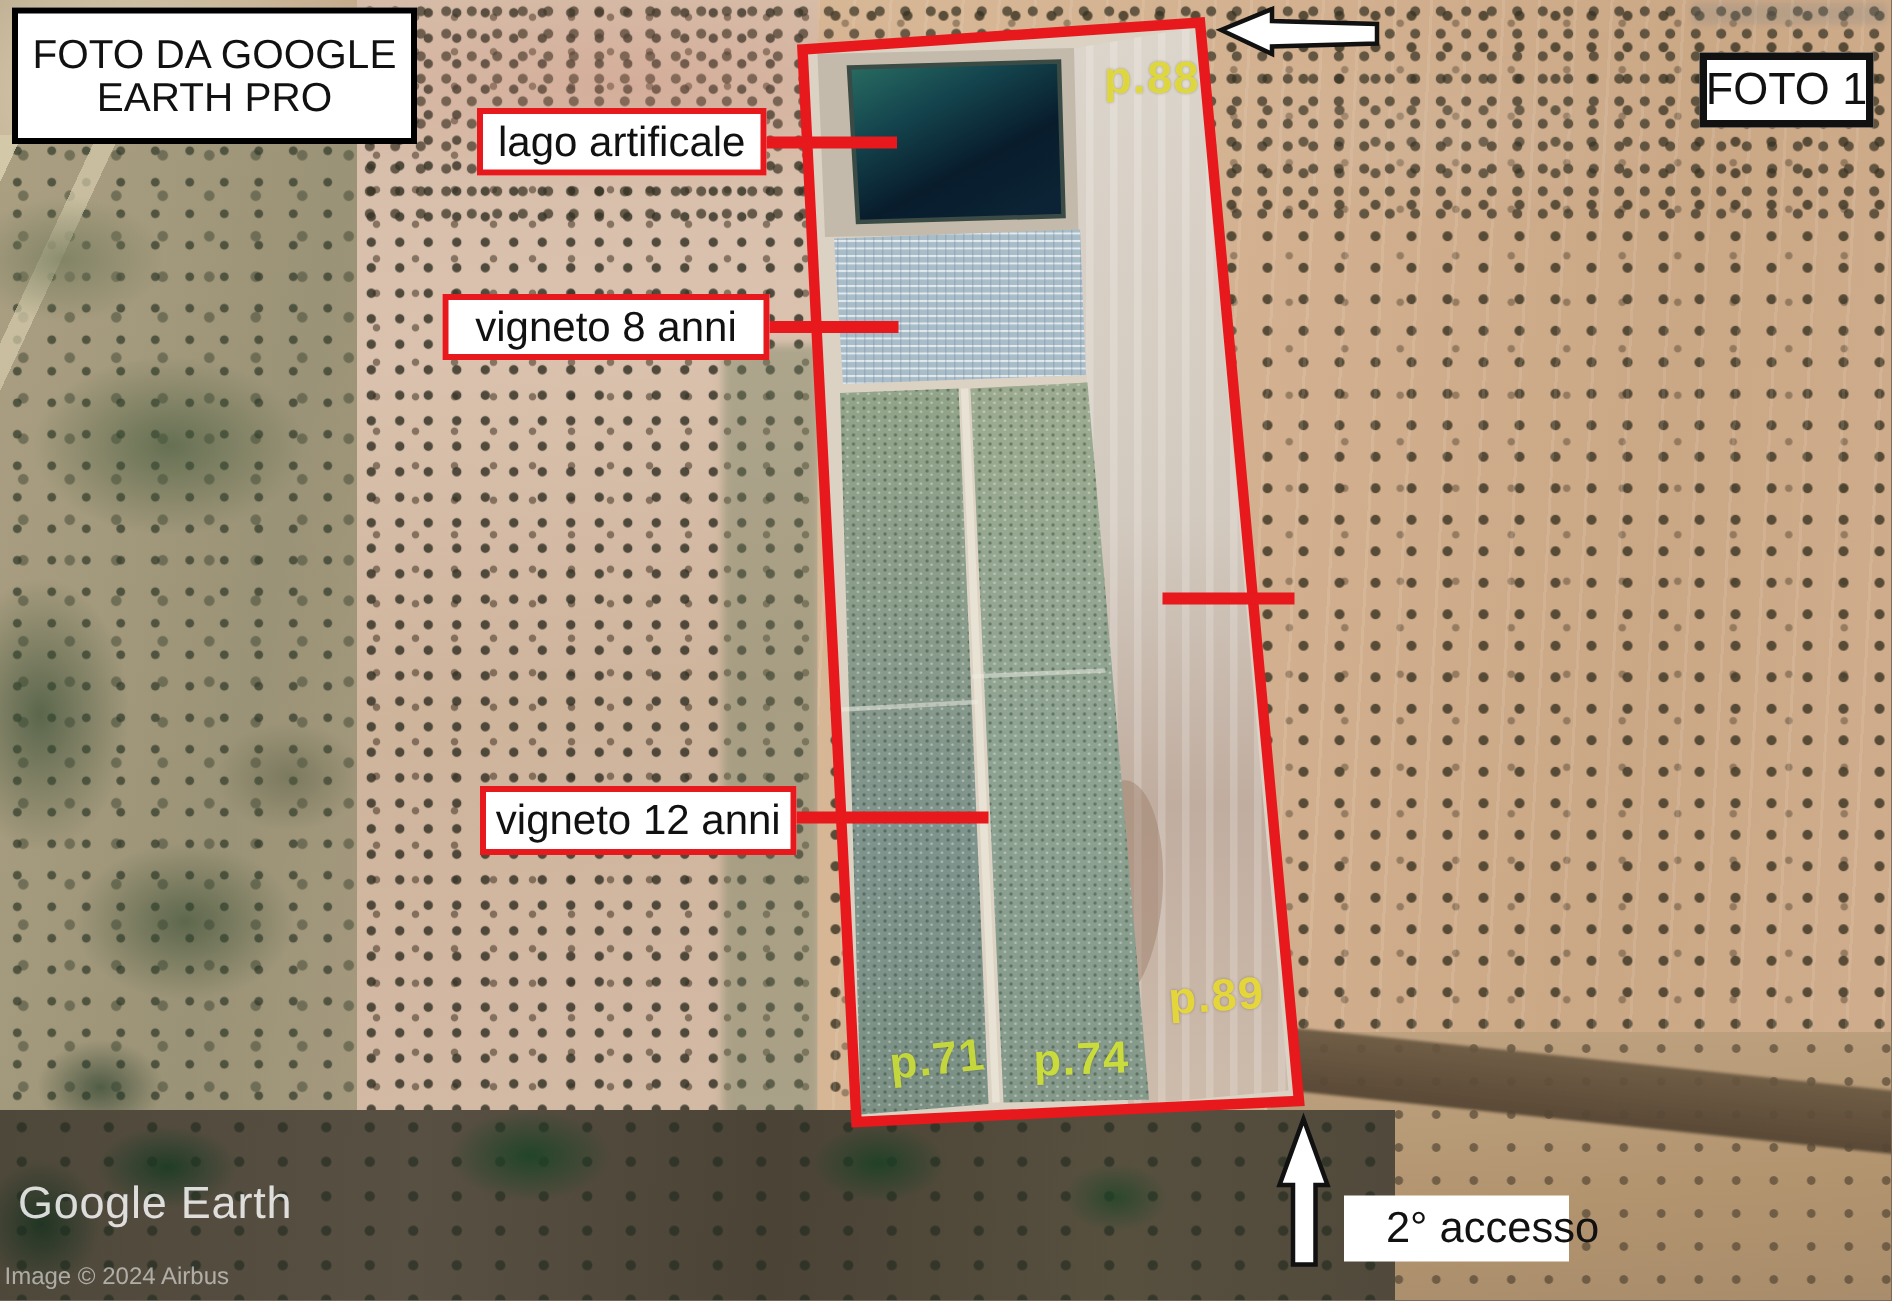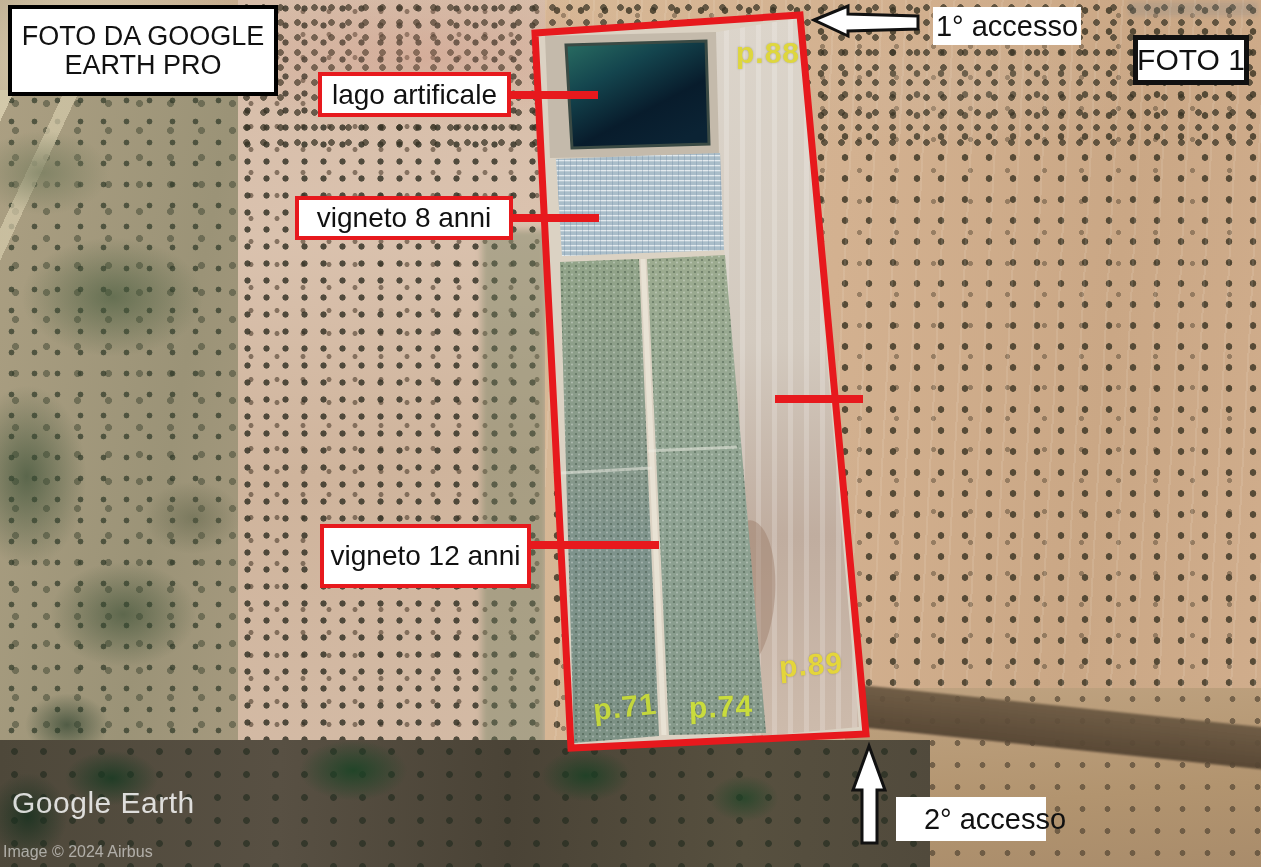--- a/index.html
+++ b/index.html
@@ -74,21 +74,21 @@
   
   .anno{position:absolute;box-sizing:border-box;display:flex;align-items:center;justify-content:center;
         background:#fff;color:#111;white-space:pre;line-height:1.05;}
   .red-box{border:4px solid #e7191d;font-size:28px;}
   .title-box{left:8px;top:5px;width:270px;height:91px;border:4px solid #000000;
         flex-direction:column;font-size:27px;text-align:center;}
   .foto-box{left:1133px;top:35px;width:116px;height:50px;border:5px solid #111;font-size:30px;}
   .plain-box{font-size:29px;}
   .lbl-lago{left:318px;top:72px;width:193px;height:45px;}
   .lbl-v8{left:295px;top:196px;width:218px;height:44px;text-align:right;}
-  .lbl-v12{left:320px;top:524px;width:211px;height:64px;}
+  .lbl-v12{left:320px;top:524px;width:211px;height:46px;}
   .lbl-pesc{left:860px;top:377px;width:242px;height:45px;}
   .lbl-acc1{left:933px;top:7px;width:148px;height:38px;}
   .lbl-acc2{left:896px;top:797px;width:150px;height:44px;padding-left:48px;}
   .parcel{position:absolute;font-size:30px;font-weight:bold;letter-spacing:1px;
           text-shadow:0 0 2px rgba(0,0,0,.25);}
   .p88{left:736px;top:36px;color:rgba(229,221,48,.88);}
   .p89{left:779px;top:648px;color:rgba(232,217,55,.95);transform:rotate(-4deg);}
   .p71{left:593px;top:690px;color:rgba(204,223,57,.92);transform:rotate(-6deg);}
   .p74{left:689px;top:690px;color:rgba(207,225,58,.95);transform:rotate(-2deg);}
   .ge-brand{position:absolute;left:12px;top:786px;font-size:30px;color:rgba(248,248,248,.85);letter-spacing:.5px;}
@@ -185,21 +185,20 @@
   <div class="anno title-box">
     <span>FOTO DA GOOGLE</span>
     <span>EARTH PRO</span>
   </div>
   <div class="anno foto-box">FOTO 1</div>
 
   <div class="anno red-box lbl-lago">lago artificale</div>
   <div class="anno red-box lbl-v8">vigneto 8 anni</div>
   <div class="anno red-box lbl-v12">vigneto 12 anni</div>
 
-  <div class="anno plain-box lbl-acc1">1° accesso</div>
   <div class="anno plain-box lbl-acc2">2° accesso</div>
 
   <span class="parcel p88">p.88</span>
   <span class="parcel p89">p.89</span>
   <span class="parcel p71">p.71</span>
   <span class="parcel p74">p.74</span>
 
   <span class="ge-brand">Google Earth</span>
   <span class="ge-credit">Image © 2024 Airbus</span>
 </div>

